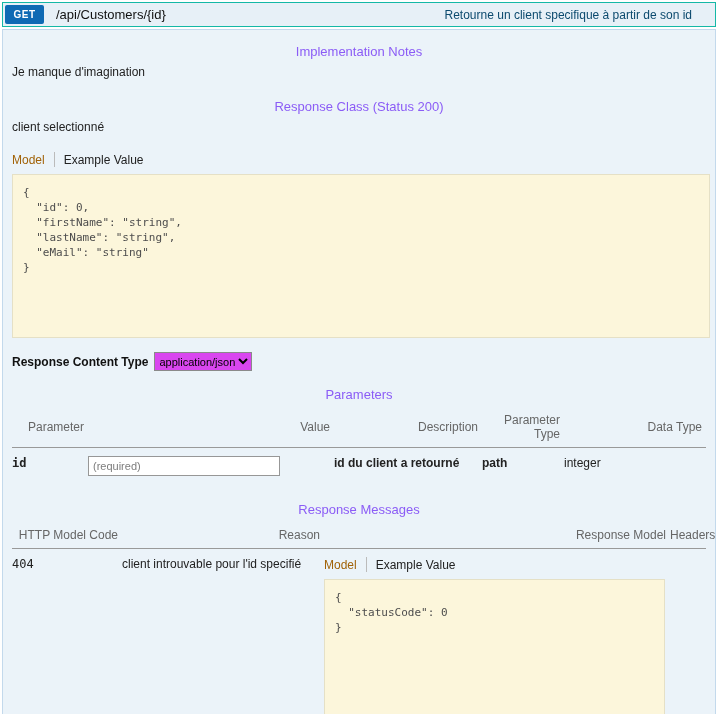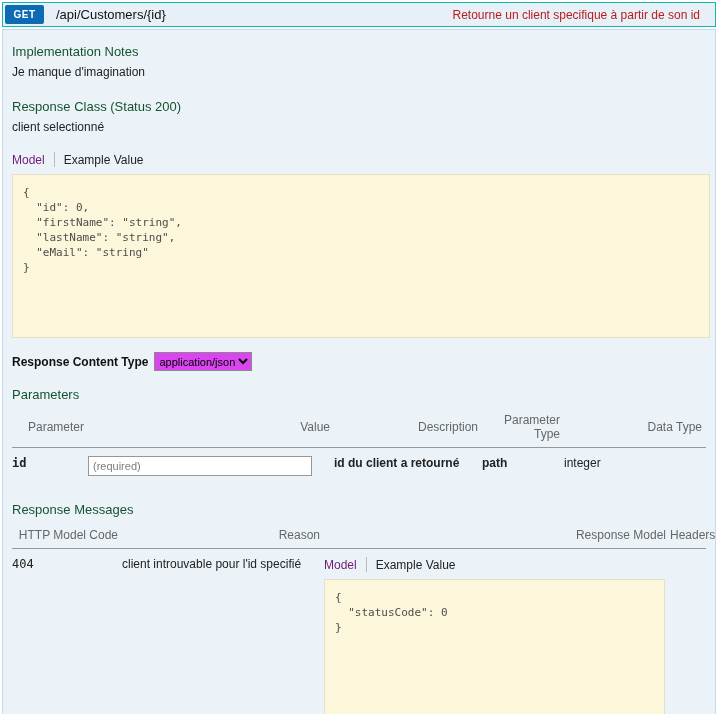--- a/index.html
+++ b/index.html
@@ -12,37 +12,37 @@
     height: 25px; background: #e7f0f7; border: 1px solid #14b8a6;
     display: flex; align-items: center;
   }
   .method-badge {
     background: #0f6ab4; color: #fff; font-size: 10px; font-weight: bold;
     letter-spacing: .5px; text-transform: uppercase; text-align: center;
     width: 39px; padding: 4px 0; border-radius: 2px; margin-left: 2px;
     cursor: pointer;
   }
   .op-path { margin-left: 12px; font-size: 13px; color: #111; text-decoration: none; }
-  .op-summary { margin-left: auto; margin-right: 15px; font-size: 12px; color: #b91c1c; text-decoration: none; }
+  .op-summary { margin-left: auto; margin-right: 23px; font-size: 12px; color: #0c4a6e; text-decoration: none; }
 
   
   .op-content {
     margin-top: 2px; background: #ebf3f9; border: 1px solid #c3d9ec;
     min-height: 681px; padding: 6px 9px 10px 9px;
   }
-  h4.section-heading { color: #14532d; font-size: 13px; font-weight: normal; }
+  h4.section-heading { color: #8b5cf6; font-size: 13px; font-weight: normal; text-align: center; }
   .h-impl { margin-top: 8px; }
   .h-respclass { margin-top: 20px; }
   .h-params { margin-top: 16px; }
   .h-respmsg { margin-top: 18px; }
   .body-text { font-size: 12px; color: #222; margin-top: 6px; }
 
   
   .signature-tabs { display: flex; align-items: center; margin-top: 18px; font-size: 12px; }
-  .tab-model { color: #701a75; cursor: pointer; }
+  .tab-model { color: #a16207; cursor: pointer; }
   .tab-sep { width: 1px; height: 15px; background: #bbb; margin: 0 9px; }
   .tab-example { color: #222; cursor: pointer; }
 
   
   pre.example-box {
     background: #fcf6db; border: 1px solid #e5e0c6;
     font-family: "DejaVu Sans Mono", monospace; font-size: 11px; line-height: 15px;
     color: #4d4d4d; padding: 10px 10px; margin-top: 7px;
     white-space: pre; overflow: hidden;
   }
@@ -59,21 +59,21 @@
   table.sw-table { width: 100%; border-collapse: collapse; margin-top: 6px; table-layout: fixed; }
   table.sw-table th {
     text-align: right; font-weight: normal; color: #666; font-size: 12px;
     padding: 5px 4px 6px 0; border-bottom: 1px solid #999;
   }
   table.sw-table td { font-size: 12px; padding: 8px 4px 8px 0; vertical-align: top; }
   .params-table td { padding-top: 9px; }
   .code-cell { font-family: "DejaVu Sans Mono", monospace; font-size: 12px; }
   .bold { font-weight: bold; }
   .param-input {
-    width: 224px; height: 20px; border: 1px solid #979797; background: #fff;
+    width: 192px; height: 20px; border: 1px solid #979797; background: #fff;
     font-size: 11px; font-family: "Liberation Sans", sans-serif; padding: 2px 4px; color: #333;
   }
   .param-input::placeholder { color: #7d7d7d; opacity: 1; }
   .rm-row-404 td { border-bottom: 1px solid #c9cdd1; padding-bottom: 10px; }
   .rm-model-cell .signature-tabs { margin-top: 0; }
 </style>
 </head>
 <body>
 
 <div class="page">

